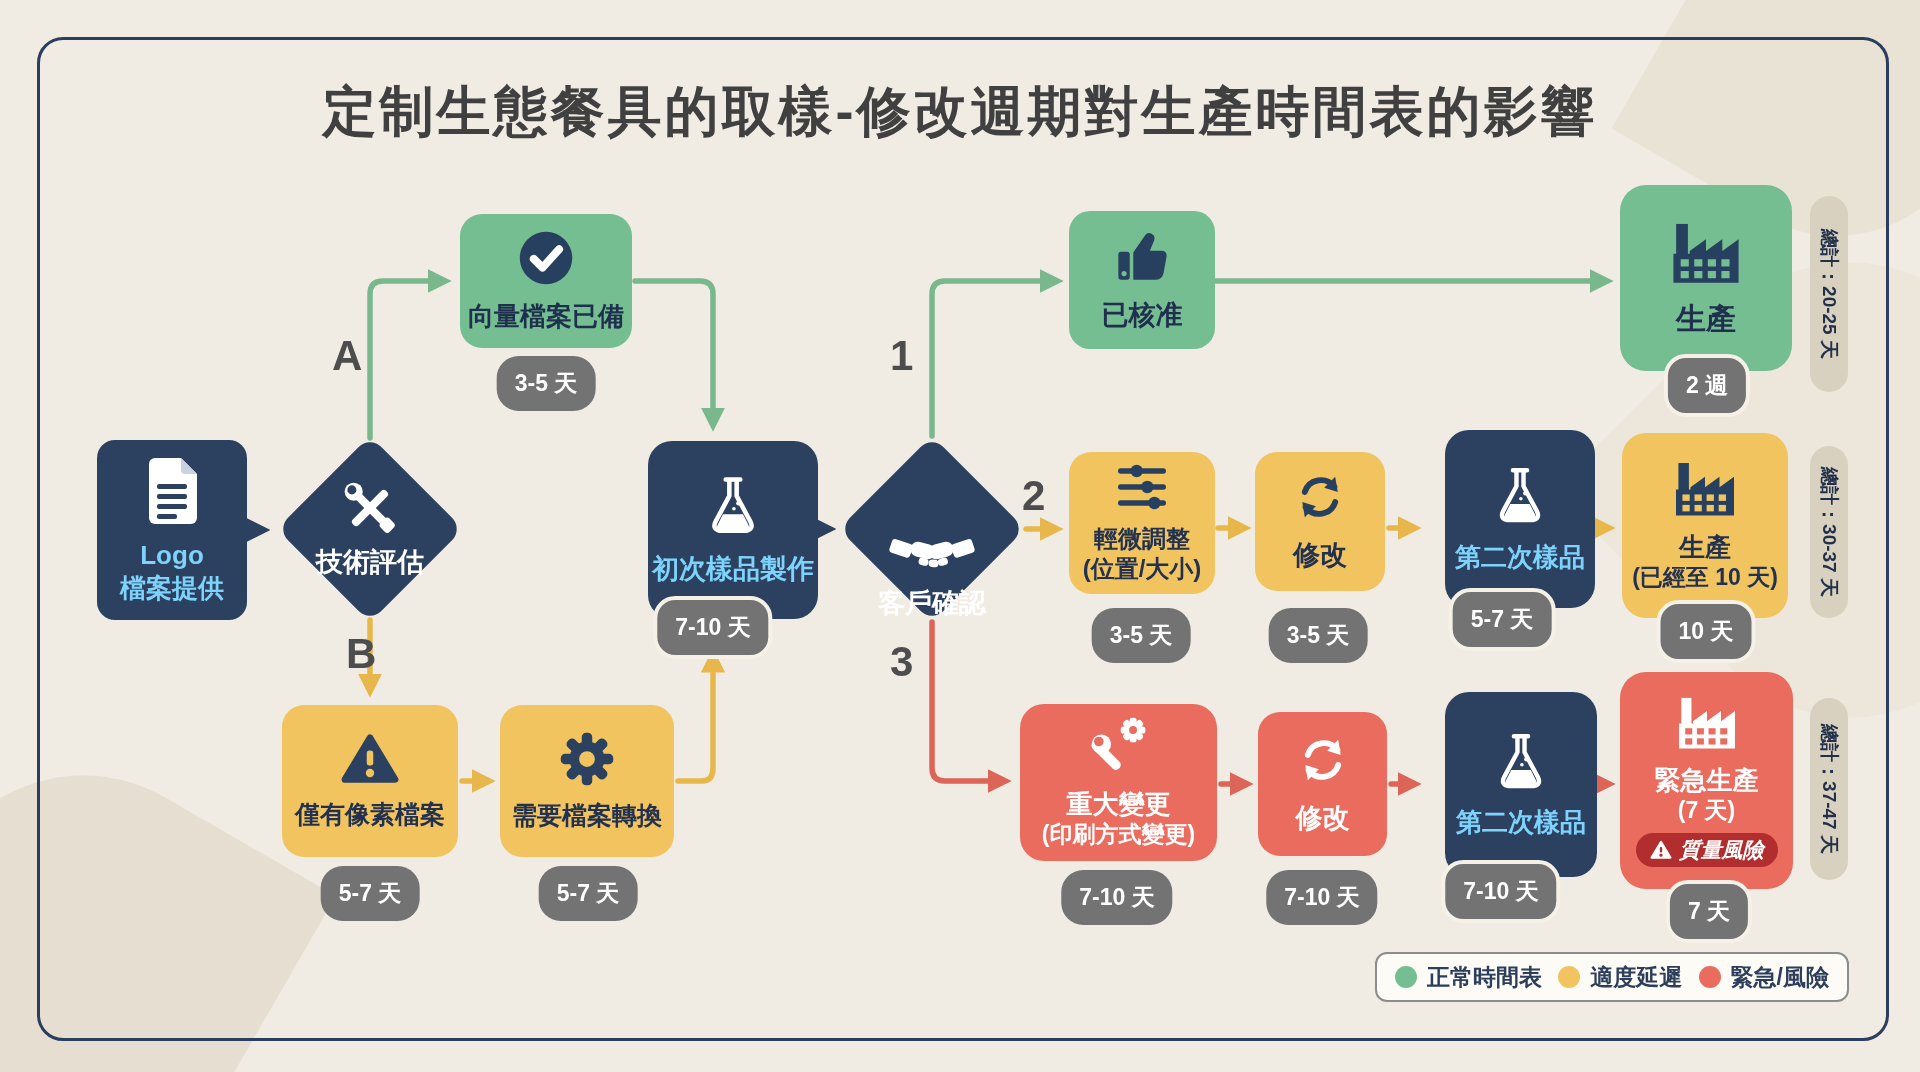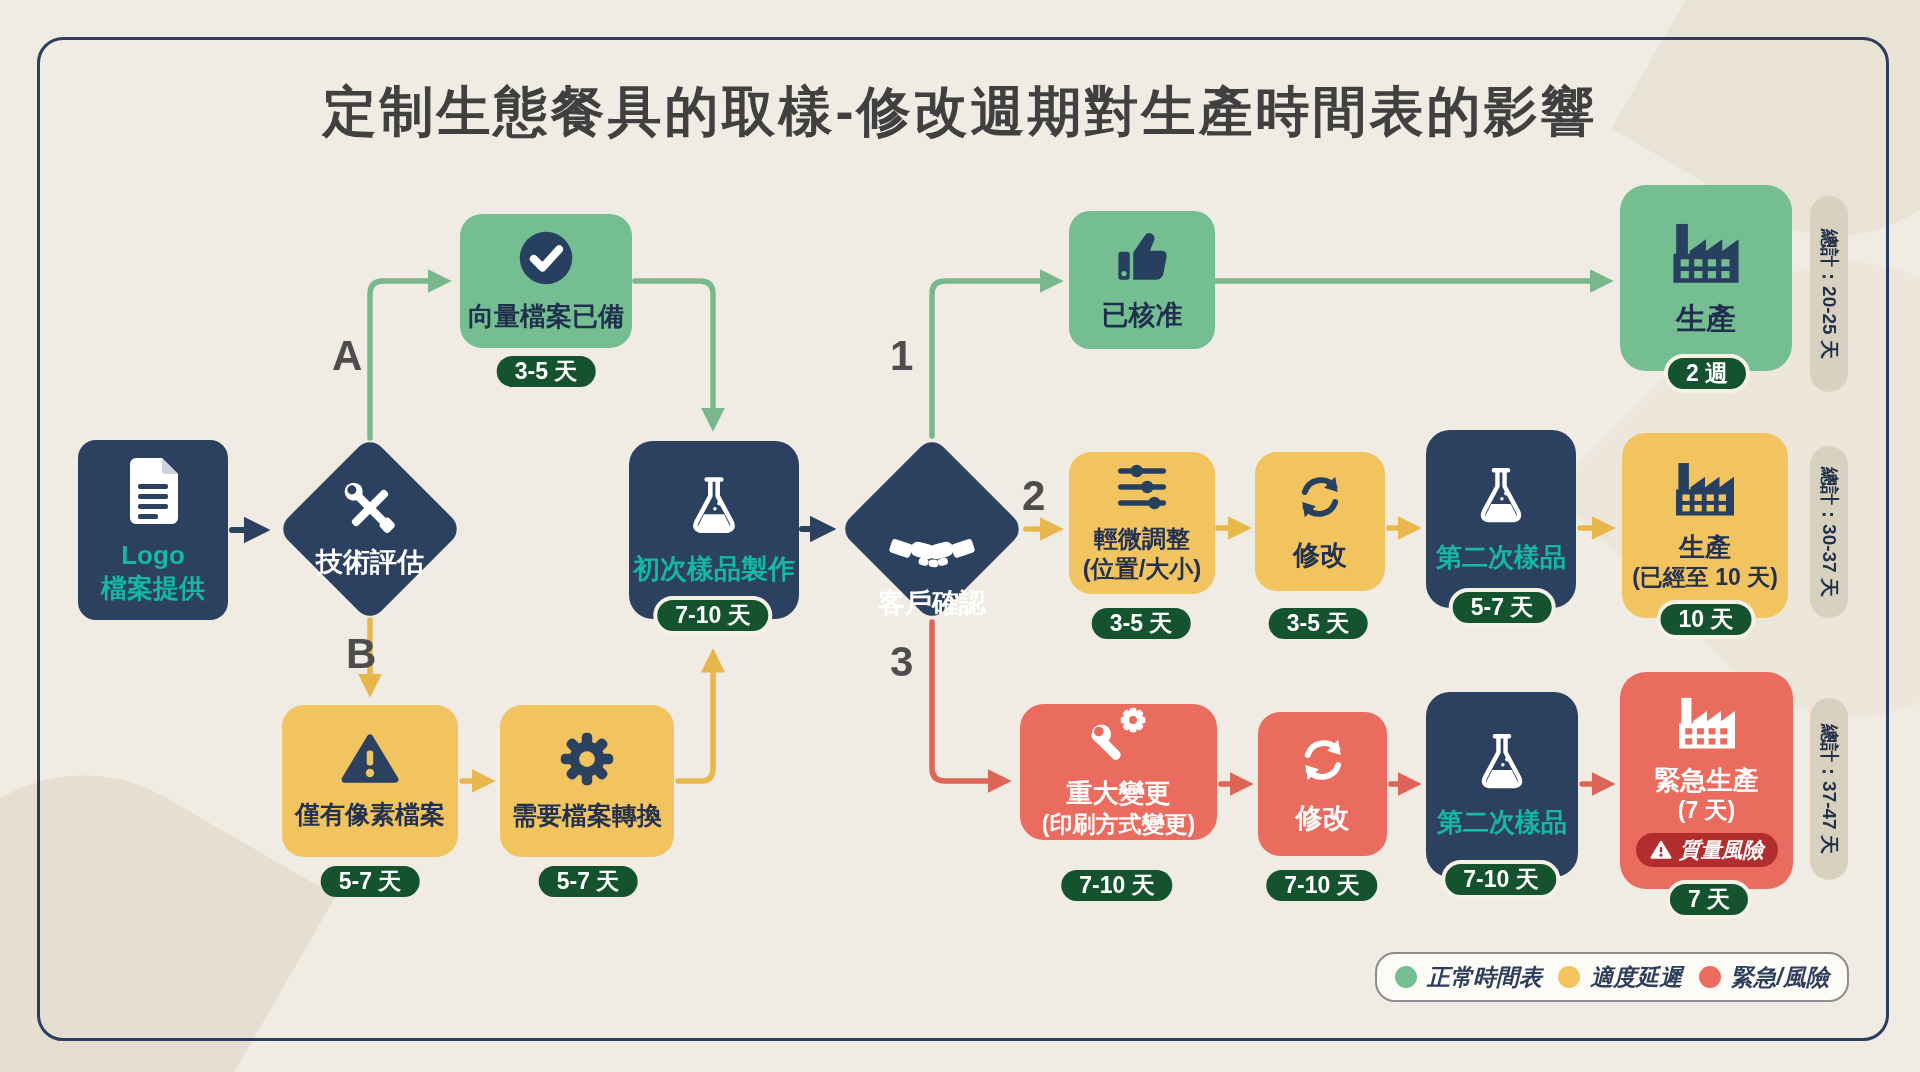--- a/index.html
+++ b/index.html
@@ -6,42 +6,42 @@
   .canvas{position:relative;width:1920px;height:1072px;background:#f0ece3;overflow:hidden;
           font-family:"Liberation Sans","DejaVu Sans",sans-serif;}
   .leaf{position:absolute;z-index:0;}
   .frame{position:absolute;left:37px;top:37px;width:1846px;height:998px;border:3px solid #2c3e5d;
          border-radius:26px;z-index:1;pointer-events:none;}
   .title{position:absolute;top:76px;left:0;right:0;text-align:center;font-size:54px;font-weight:800;
          color:#404040;letter-spacing:3px;z-index:3;}
   .connectors{position:absolute;left:0;top:0;z-index:2;}
   .node{position:absolute;display:flex;flex-direction:column;align-items:center;justify-content:center;
         text-align:center;font-weight:700;border-radius:18px;z-index:3;line-height:1.25;}
-  .navy{background:#2c4160;color:#14b8a6;}
+  .navy{background:#2c4160;color:#7dd3fc;margin-left:19px;}
   .green{background:#74be92;color:#1f2f4d;}
   .yellow{background:#f1c45f;color:#233150;}
   .red{background:#e96c5f;color:#fff;}
   .node .icon{margin-bottom:6px;}
   .diamond{position:absolute;z-index:3;display:flex;align-items:center;justify-content:center;}
   .diamond-bg{position:absolute;left:50%;top:50%;width:132px;height:132px;
               transform:translate(-50%,-50%) rotate(45deg);background:#2c4160;border-radius:16px;}
   .diamond-content{position:relative;z-index:1;display:flex;flex-direction:column;align-items:center;
               color:#fff;font-weight:700;font-size:27px;}
-  .badge{position:absolute;z-index:4;background:#14532d;color:#fff;font-weight:700;font-size:23px;
-         border-radius:22px;padding:0 18px;white-space:nowrap;transform:translateX(-50%);text-align:center;}
+  .badge{position:absolute;z-index:4;background:#737373;color:#fff;font-weight:700;font-size:23px;
+         border-radius:22px;padding:12px 18px;white-space:nowrap;transform:translateX(-50%);text-align:center;}
   .badge.bordered{border:4px solid #f5f1e7;}
   .branch-label{position:absolute;z-index:4;font-size:42px;font-weight:800;color:#4d4d4d;}
   .vpill{position:absolute;z-index:3;background:#d9d1bf;border-radius:22px;}
   .vpill span{position:absolute;top:50%;left:50%;transform:translate(-50%,-50%) rotate(90deg);
               white-space:nowrap;font-size:19px;font-weight:700;color:#22304a;}
   .risk-badge{display:flex;align-items:center;gap:8px;background:#b22e2e;color:#fff;border-radius:18px;
               padding:4px 14px;font-size:21px;font-weight:700;margin-top:8px;white-space:nowrap;font-style:italic;}
   .legend{position:absolute;left:1375px;top:952px;width:474px;height:50px;background:#fdfbf5;
-          border:2px solid #8c8c8c;border-radius:20px;display:flex;align-items:center;
-          justify-content:space-around;z-index:3;padding:0 10px;box-sizing:border-box;font-style:italic;}
+          border:2px solid #8c8c8c;border-radius:12px;display:flex;align-items:center;
+          justify-content:space-around;z-index:3;padding:0 10px;box-sizing:border-box;}
   .legend-item{display:flex;align-items:center;gap:10px;font-size:23px;font-weight:700;color:#2c3e5c;}
   .legend-dot{width:22px;height:22px;border-radius:50%;}
   .small{font-size:23px;}
 </style>
 </head>
 <body>
 
 <div class="canvas">
 
   <div class="leaf" style="right:-70px;top:-90px;width:320px;height:320px;background:#e3dccc;transform:rotate(30deg);border-radius:45% 0 45% 0;opacity:.55;"></div>
@@ -309,21 +309,21 @@
             <rect x="44" y="57" width="9" height="8"></rect>
             <rect x="59" y="57" width="9" height="8"></rect>
           </g>
         </svg>
     </span>
     <span>生產</span>
     <span class="small">(已經至 10 天)</span>
   </div>
   <div class="badge bordered" style="left:1706px;top:600px;">10 天</div>
 
-  <div class="node red" style="left:1020px;top:704px;width:197px;height:136px;font-size:26px;border-radius:24px;">
+  <div class="node red" style="left:1020px;top:704px;width:197px;height:157px;font-size:26px;border-radius:24px;">
     <span class="icon">
       <svg width="64" height="58" viewBox="0 0 72 66">
           <g fill="#fff">
             <rect x="48" y="2" width="8" height="28" rx="3"></rect>
             <rect x="48" y="2" width="8" height="28" rx="3" transform="rotate(45 52 16)"></rect>
             <rect x="48" y="2" width="8" height="28" rx="3" transform="rotate(90 52 16)"></rect>
             <rect x="48" y="2" width="8" height="28" rx="3" transform="rotate(135 52 16)"></rect>
             <circle cx="52" cy="16" r="10"></circle>
           </g>
           <circle cx="52" cy="16" r="4.5" fill="#e96c5f"></circle>

